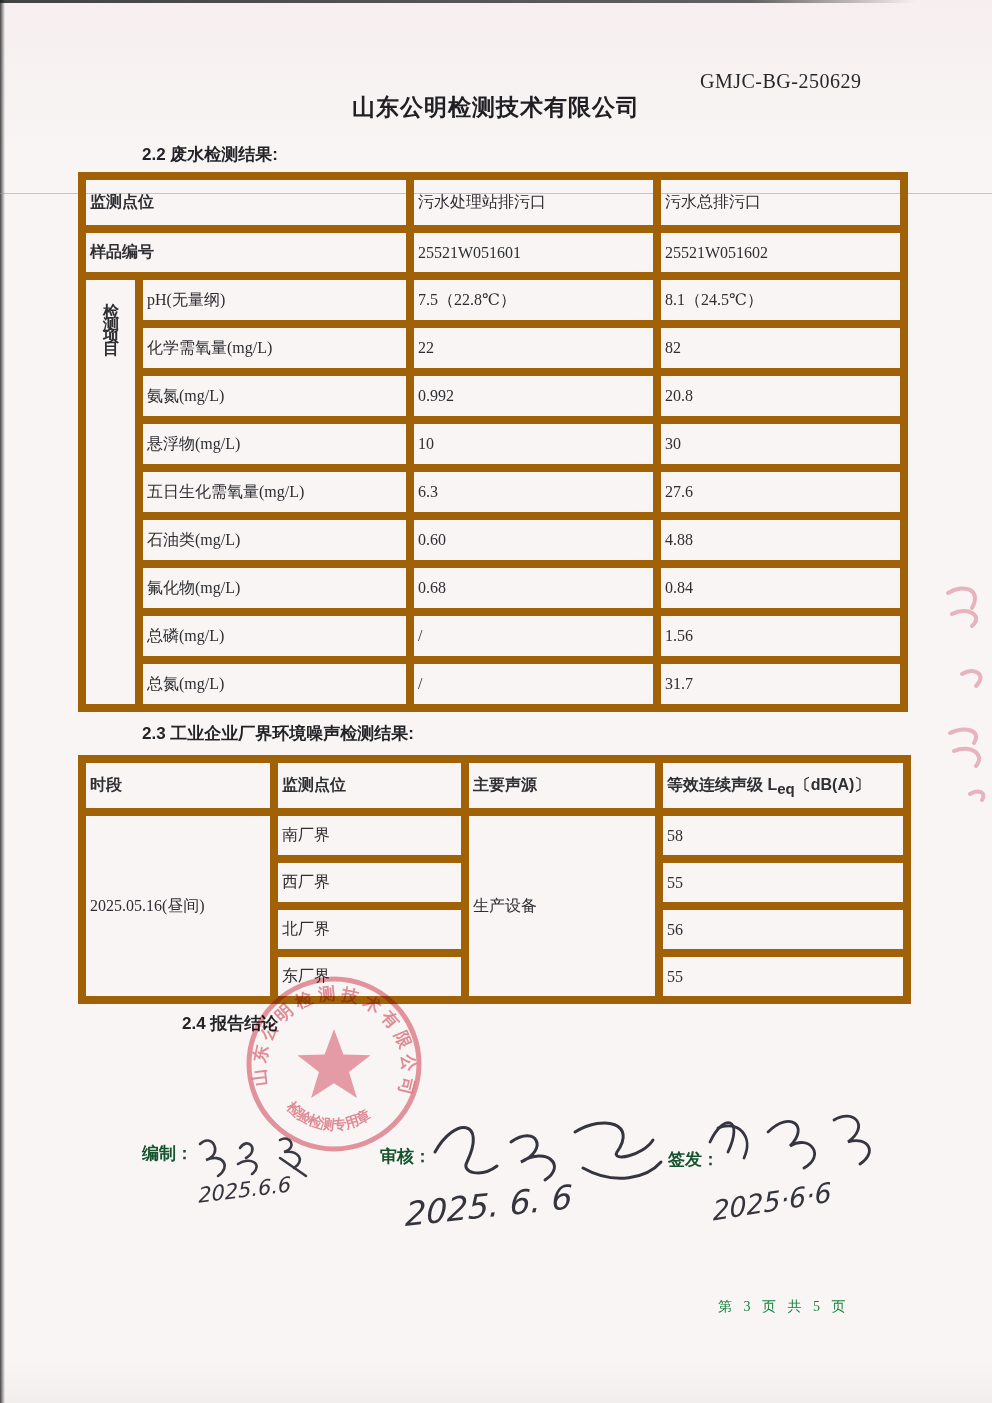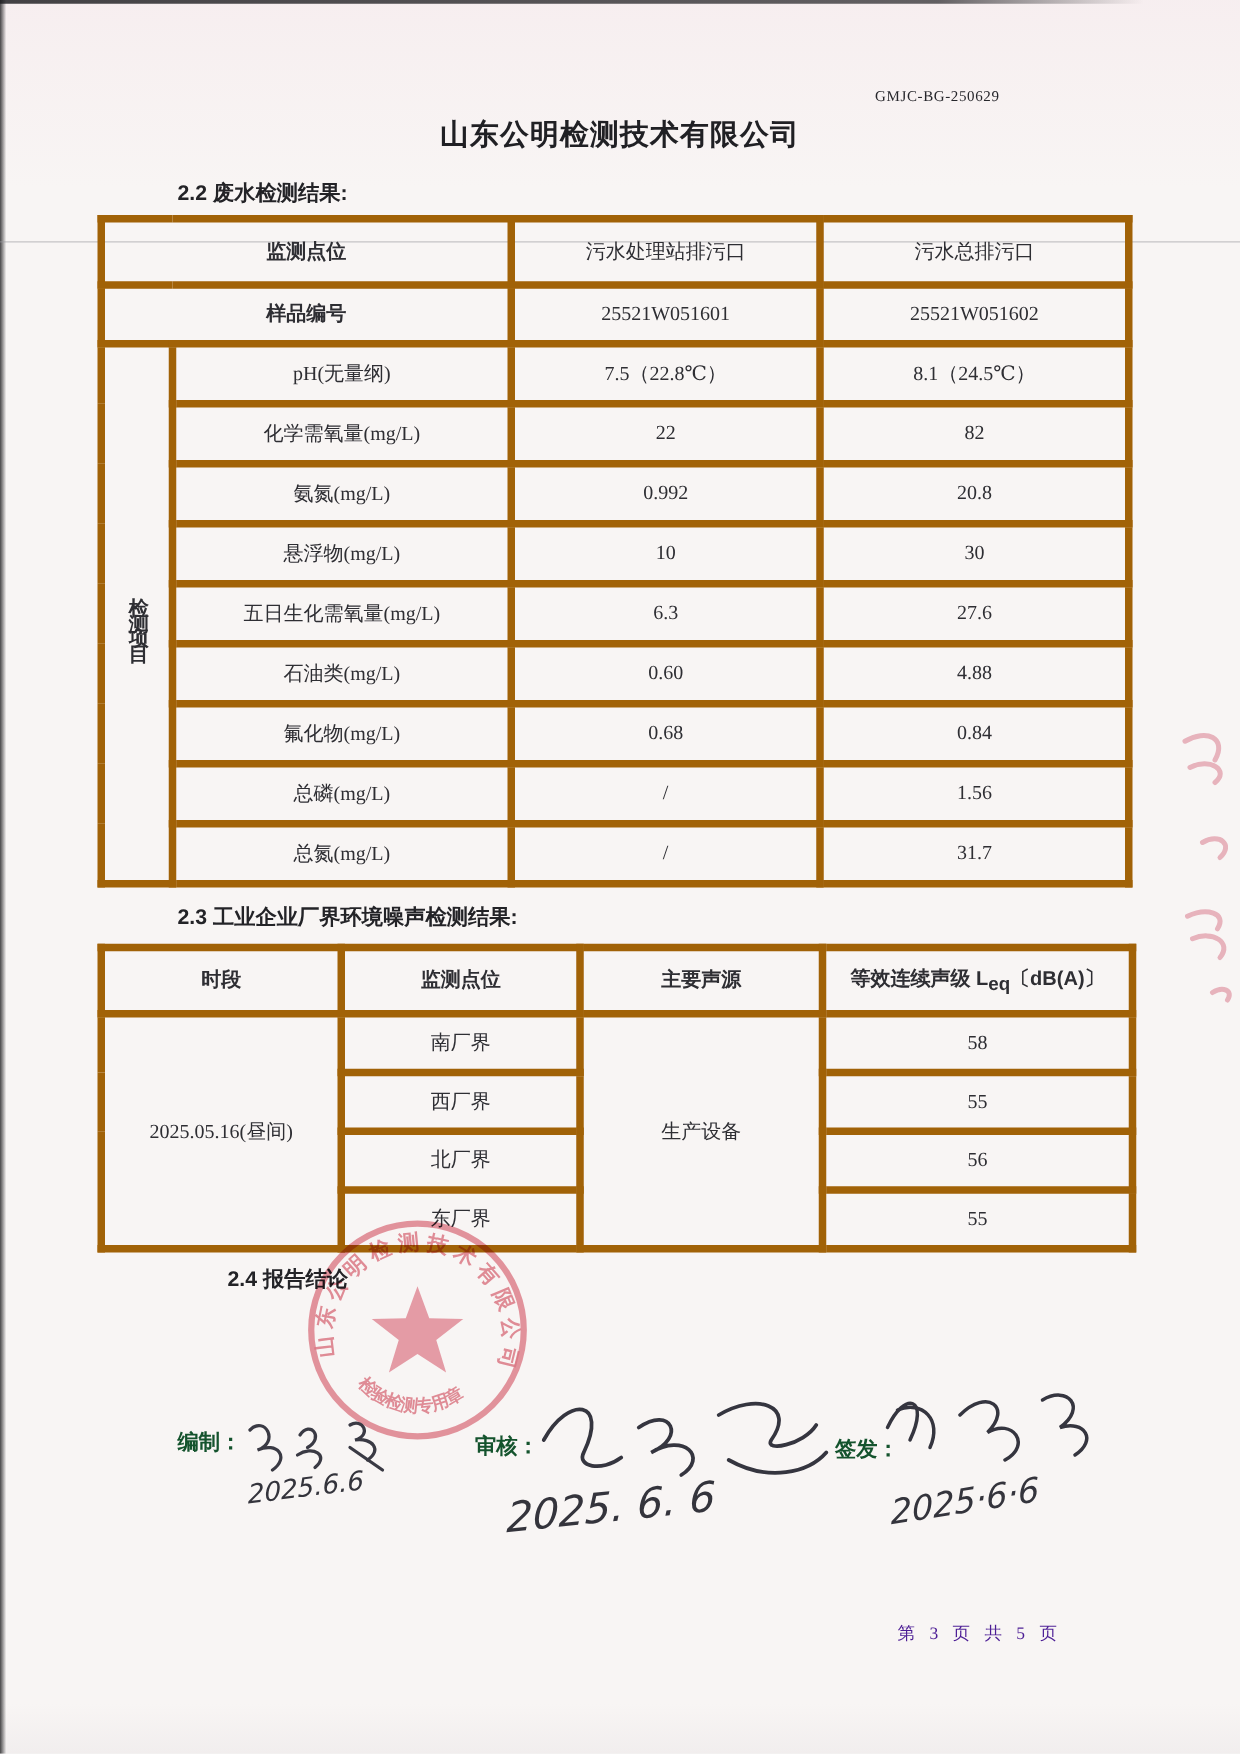--- a/index.html
+++ b/index.html
@@ -18,36 +18,36 @@
 
   
   .scan-top-line{ position:absolute; top:0; left:0; height:3px; width:915px;
     background:linear-gradient(to right, rgba(35,35,38,.85) 0%, rgba(35,35,38,.7) 82%, rgba(35,35,38,0) 100%); }
   .scan-left-strip{ position:absolute; top:0; left:0; width:5px; height:100%;
     background:linear-gradient(to right, rgba(28,28,30,.8), rgba(28,28,30,0)); }
   .fold-line{ position:absolute; top:193px; left:0; width:100%; height:1px;
     background:#9a9aa0; opacity:.55; }
 
   .doc-number{ position:absolute; top:70px; left:700px;
-    font-size:12px; letter-spacing:.5px; color:#26262b; }
+    font-size:20px; letter-spacing:.5px; color:#26262b; }
   .company-title{ position:absolute; top:92px; left:0; width:100%;
     text-align:center; font-family:"Liberation Sans","DejaVu Sans",sans-serif;
     font-weight:700; font-size:23px; color:#202024; letter-spacing:1px; }
 
   .sec-heading{ position:absolute; font-family:"Liberation Sans","DejaVu Sans",sans-serif;
     font-weight:700; font-size:17px; color:#232327; }
   .h-22{ top:143px; left:142px; }
   .h-23{ top:722px; left:142px; }
   .h-24{ top:1012px; left:142px;margin-left:40px; }
   .conclusion-text{ position:absolute; top:1050px; left:142px;
     font-family:"Liberation Sans","DejaVu Sans",sans-serif;
     font-weight:700; font-size:18px; color:#232327; letter-spacing:1px; }
 
   table{ border-collapse:collapse; table-layout:fixed; position:absolute; background:transparent; }
-  td,th{ border:6px solid #a16207; text-align:center; vertical-align:middle;
+  td,th{ border:8px solid #a16207; text-align:left; vertical-align:middle;
     font-size:16px; font-weight:400; padding:0 4px; overflow:hidden; }
   th{ font-family:"Liberation Sans","DejaVu Sans",sans-serif; font-weight:700; font-size:16px; }
 
   .t-wastewater{ left:78px; top:172px; width:822px; }
   .t-wastewater tr.r-head{ height:53px; }
   .t-wastewater tr.r-sample{ height:47px; }
   .t-wastewater tr.r-item{ height:48px; }
   .items-vertical{ writing-mode:vertical-rl; text-orientation:upright;
     font-family:"Liberation Sans","DejaVu Sans",sans-serif; font-weight:700;
     letter-spacing:13px; font-size:16px; padding:10px 0; }
@@ -76,21 +76,21 @@
   .sig-prepared{ left:192px; top:1126px; }
   .sig-reviewed{ left:425px; top:1106px; }
   .sig-issued{ left:698px; top:1100px; }
   .sig-date{ position:absolute; color:#34343c;
     font-family:"DejaVu Sans",sans-serif; font-style:italic; }
   .date-prepared{ left:198px; top:1178px; font-size:21px; transform:rotate(-7deg) skewX(-6deg); }
   .date-reviewed{ left:405px; top:1186px; font-size:33px; transform:rotate(-6deg) skewX(-8deg); }
   .date-issued{ left:712px; top:1186px; font-size:27px; transform:rotate(-9deg) skewX(-8deg); }
 
   .page-footer{ position:absolute; top:1298px; left:718px;
-    font-size:14px; color:#4c1d95; letter-spacing:4px; }
+    font-size:14px; color:#15803d; letter-spacing:4px; }
 </style>
 </head>
 <body>
 
 <div class="page">
 
   <div class="scan-top-line"></div>
   <div class="scan-left-strip"></div>
   <div class="fold-line"></div>
 

